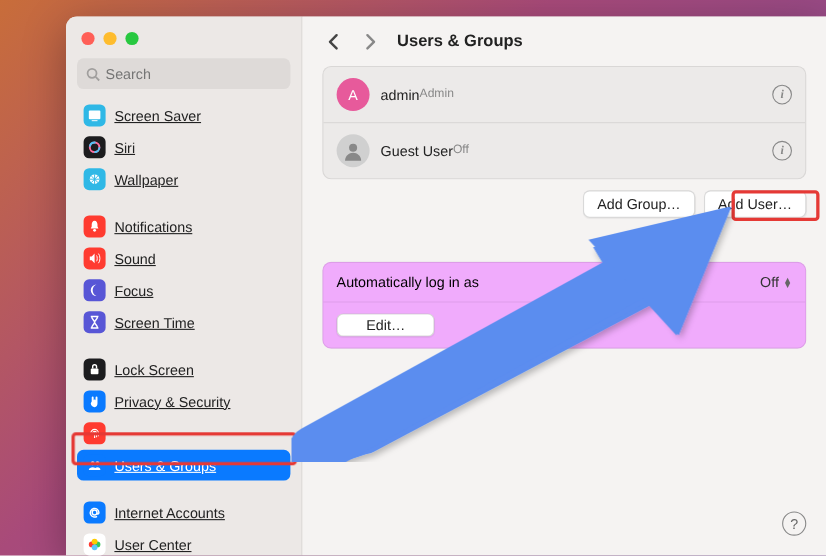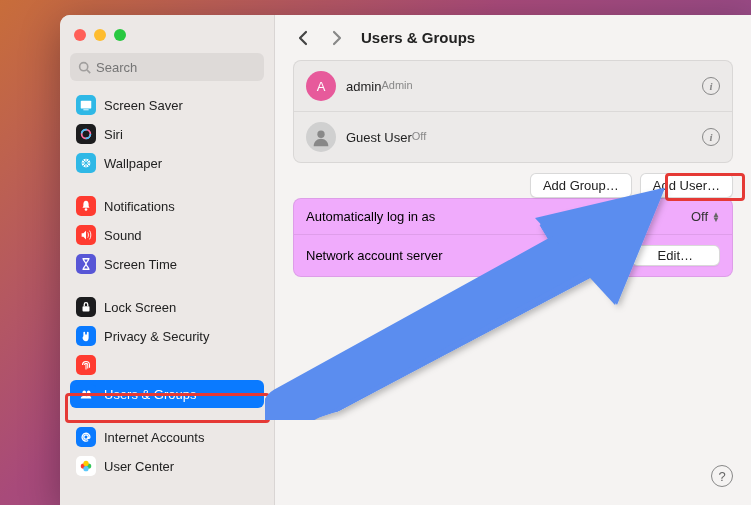--- a/index.html
+++ b/index.html
@@ -8,40 +8,40 @@
 .sidebar { width: 215px; background: rgba(235,232,230,0.95); border-right: 1px solid rgba(0,0,0,0.08); display: flex; flex-direction: column; padding: 10px 10px 0 10px; }
 .traffic { display: flex; gap: 8px; padding: 4px 4px 12px 4px; }
 .traffic span { width: 12px; height: 12px; border-radius: 50%; display: block; }
 .t-close { background: #ff5f57; }
 .t-min { background: #febc2e; }
 .t-max { background: #28c840; }
 .search { display: flex; align-items: center; background: rgba(0,0,0,0.06); border-radius: 6px; padding: 4px 8px; margin-bottom: 10px; height: 28px; }
 .search svg { opacity: 0.5; margin-right: 5px; flex-shrink: 0; }
 .search input { border: none; background: transparent; outline: none; font-size: 13px; color: #0f766e; width: 100%; }
 .sidebar-list { overflow-y: auto; flex: 1; }
-.sidebar-item { display: flex; align-items: center; padding: 4px 6px; border-radius: 6px; font-size: 13px; color: #222; cursor: default; margin-bottom: 1px; }
+.sidebar-item { display: flex; align-items: center; padding: 4px 6px; border-radius: 6px; font-size: 13px; color: #222; cursor: default; margin-bottom: 1px; text-decoration: underline; }
 .sidebar-item.selected { background: #0a7aff; color: #fff; }
 .gap { height: 14px; }
 .ic { width: 20px; height: 20px; border-radius: 5px; margin-right: 8px; display: flex; align-items: center; justify-content: center; flex-shrink: 0; }
 .ic svg { width: 14px; height: 14px; }
 .highlight-red { position: absolute; border: 3px solid #e53935; border-radius: 4px; pointer-events: none; }
 .main { flex: 1; background: #f5f3f2; padding: 14px 18px 18px 18px; overflow-y: auto; position: relative; }
 .header { display: flex; align-items: center; gap: 14px; margin-bottom: 14px; }
 .nav-arrow { width: 20px; color: #888; display: flex; justify-content: center; }
 .nav-arrow.enabled { color: #444; }
 .title { font-size: 15px; font-weight: 600; color: #222; }
 .userbox { background: #eceae9; border: 1px solid rgba(0,0,0,0.08); border-radius: 8px; overflow: hidden; margin-bottom: 10px; }
 .user-row { display: flex; align-items: center; padding: 10px 12px; border-bottom: 1px solid rgba(0,0,0,0.07); }
 .user-row:last-child { border-bottom: none; }
 .avatar { width: 30px; height: 30px; border-radius: 50%; margin-right: 10px; display: flex; align-items: center; justify-content: center; color: #fff; font-size: 13px; font-weight: 500; flex-shrink: 0; }
 .uinfo { flex: 1; display: flex; flex-direction: row; }
 .uname { font-size: 13px; color: #222; }
 .urole { font-size: 11px; color: #888; }
 .info-i { width: 18px; height: 18px; border: 1.5px solid #888; border-radius: 50%; display: flex; align-items: center; justify-content: center; font-size: 11px; font-weight: 600; color: #888; font-style: italic; font-family: Georgia, serif; }
-.btn-row { display: flex; justify-content: flex-end; gap: 8px; }
+.btn-row { display: flex; justify-content: flex-end; gap: 8px; margin-bottom: 40px; }
 .btn { background: #fff; border: 1px solid rgba(0,0,0,0.15); border-radius: 6px; padding: 4px 12px; font-size: 13px; color: #222; box-shadow: 0 1px 1px rgba(0,0,0,0.05); }
 .settings-box { background: #f0abfc; border: 1px solid rgba(0,0,0,0.08); border-radius: 8px; }
 .setting-row { display: flex; align-items: center; justify-content: space-between; padding: 10px 12px; border-bottom: 1px solid rgba(0,0,0,0.07); font-size: 13px; }
 .setting-row:last-child { border-bottom: none; }
 .val-drop { color: #333; display: flex; align-items: center; gap: 4px; }
 .chev { display: flex; flex-direction: column; line-height: 5px; font-size: 8px; color: #666; }
 .help { position: absolute; right: 18px; bottom: 18px; width: 22px; height: 22px; border: 1.5px solid #888; border-radius: 50%; display: flex; align-items: center; justify-content: center; font-size: 13px; color: #666; background: #f5f3f2; }
 .arrow-annot { position: absolute; pointer-events: none; }
 </style>
 </head>
@@ -105,20 +105,28 @@
             <svg viewBox="0 0 16 16">
               <path d="M3 6v4h2l3 3V3L5 6z" fill="#fff"></path>
               <path d="M10 5c1 1 1 5 0 6M12 3c2 2 2 8 0 10" stroke="#fff" fill="none"></path>
             </svg>
           </div>
           <span>Sound</span>
         </div>
         <div class="sidebar-item">
           <div class="ic" style="background: rgb(88, 86, 214);">
             <svg viewBox="0 0 16 16">
+              <path d="M10 2a6 6 0 100 12c-3-1-4-4-4-6s1-5 4-6z" fill="#fff"></path>
+            </svg>
+          </div>
+          <span>Focus</span>
+        </div>
+        <div class="sidebar-item">
+          <div class="ic" style="background: rgb(88, 86, 214);">
+            <svg viewBox="0 0 16 16">
               <path d="M4 2h8M4 14h8M5 2c0 3 3 4 3 6s-3 3-3 6M11 2c0 3-3 4-3 6s3 3 3 6" stroke="#fff" fill="none" stroke-width="1.5"></path>
             </svg>
           </div>
           <span>Screen Time</span>
         </div>
         <div class="gap"></div>
         <div class="sidebar-item">
           <div class="ic" style="background: rgb(28, 28, 30);">
             <svg viewBox="0 0 16 16">
               <rect x="4" y="7" width="8" height="6" rx="1" fill="#fff"></rect>
@@ -222,21 +230,20 @@
 
     <div class="settings-box">
       <div class="setting-row">
         <span>Automatically log in as</span>
         <span class="val-drop">
           <span>Off</span>
           <span class="chev">▲<br>▼</span>
         </span>
       </div>
       <div class="setting-row">
-        <span>Network account server</span>
         <button class="btn" style="padding:2px 26px">Edit…</button>
       </div>
     </div>
 
     <div class="help">?</div>
   </div>
 </div>
 
 <div class="highlight-red" style="left:65px; top:393px; width:205px; height:30px;"></div>
 <div class="highlight-red" style="left:665px; top:173px; width:80px; height:28px;"></div>

